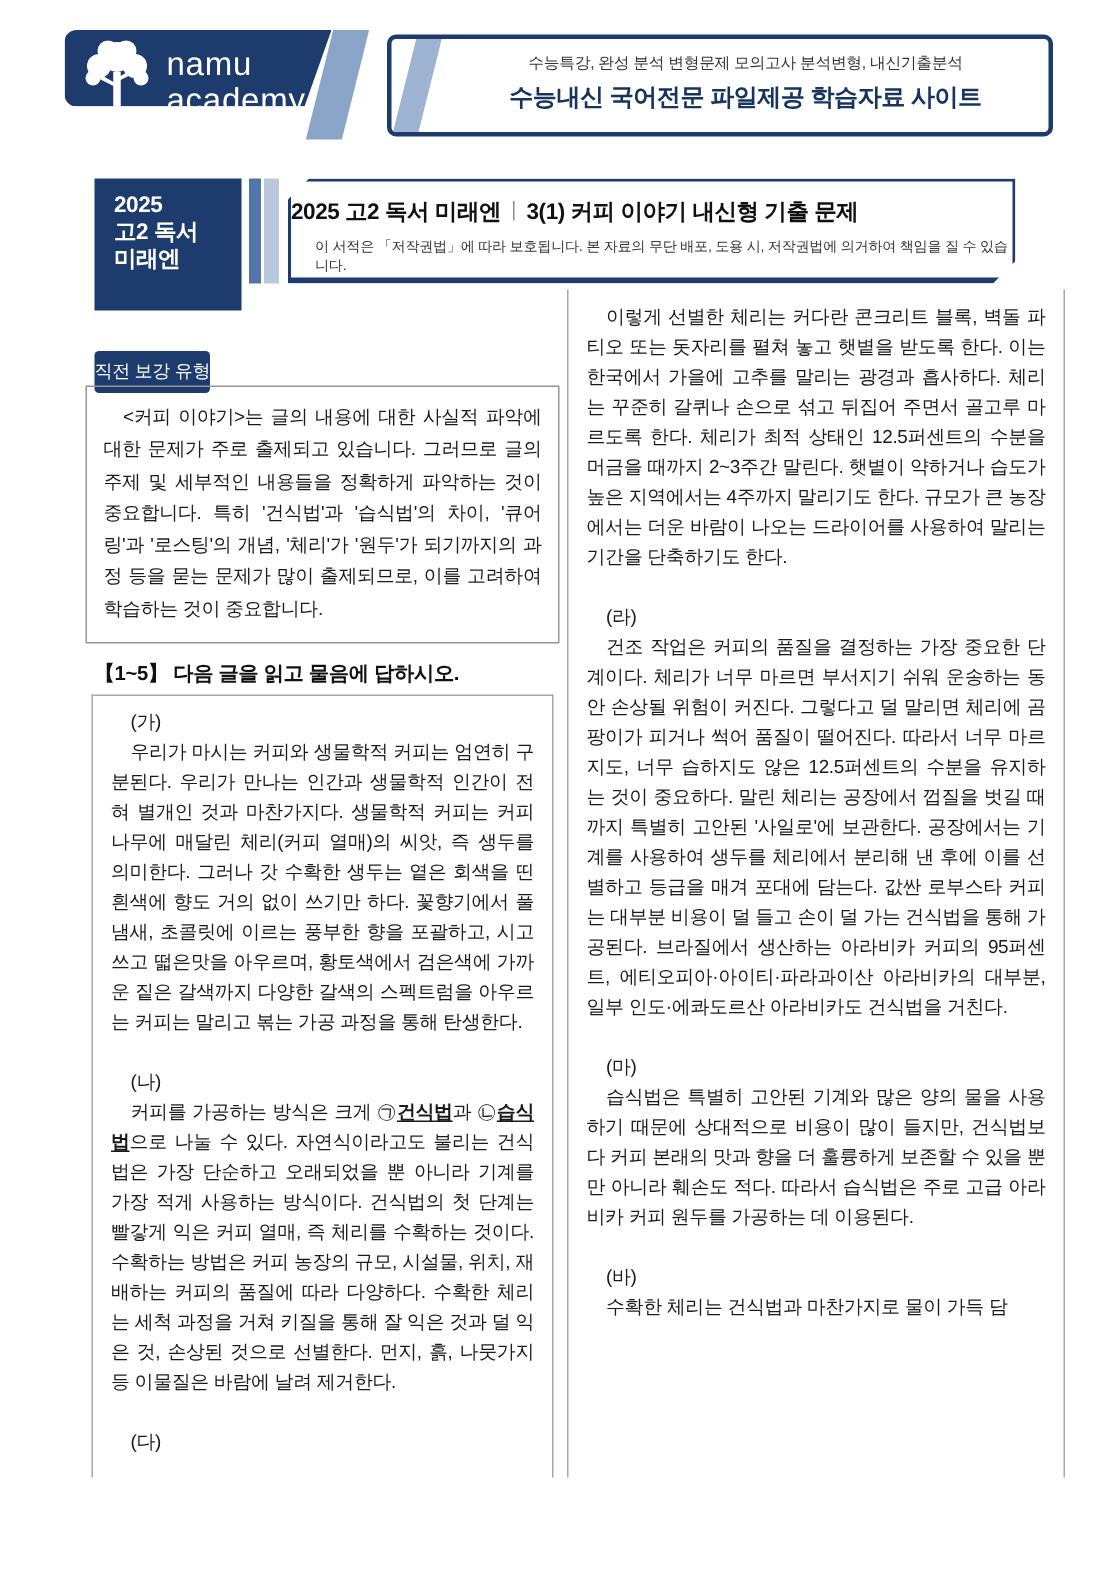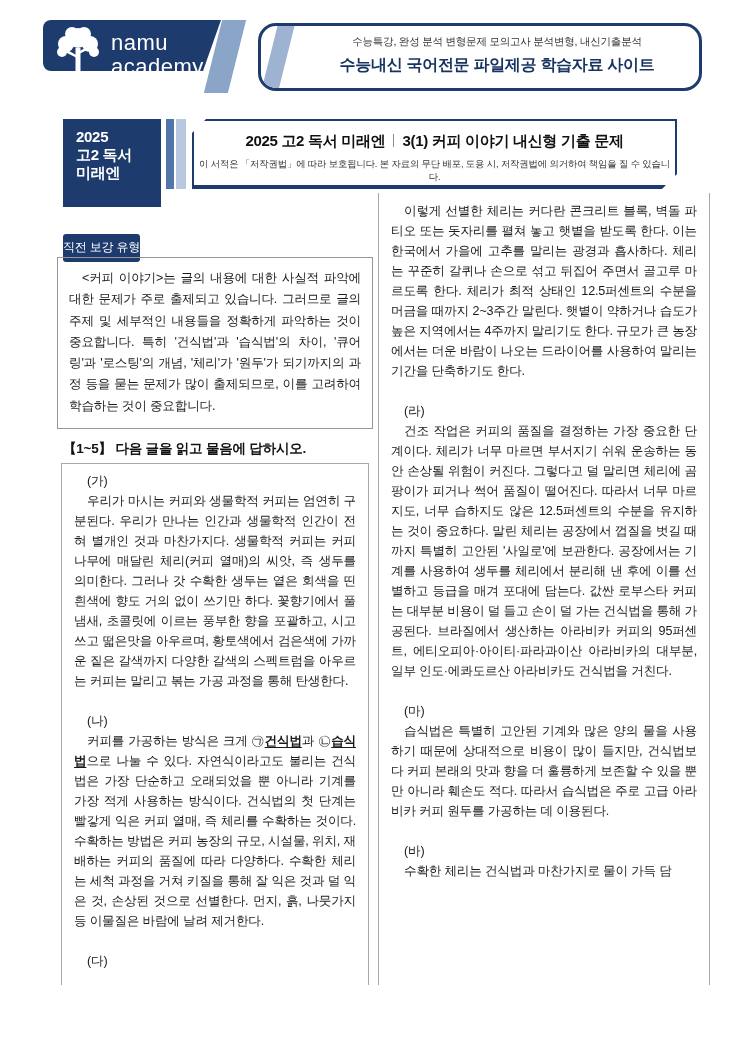--- a/index.html
+++ b/index.html
@@ -9,38 +9,38 @@
 
   
   .logo-box { position:absolute; left:43px; top:20px; width:178px; height:51px;
     background:#1d3c6d; border-radius:8px 0 0 8px;
     clip-path:polygon(0 0,100% 0,calc(100% - 18px) 100%,0 100%); }
   .logo-tree { position:absolute; left:10px; top:4px; width:50px; height:58px; }
   .logo-underline { position:absolute; left:10px; top:64px; width:145px; height:2px; background:#ffffff; }
   .logo-text { position:absolute; left:68px; top:11px; color:#ffffff; font-size:22px; line-height:24px; font-weight:500; letter-spacing:0.5px; }
   .hdr-stripe { position:absolute; left:213px; top:20px; width:24px; height:73px; background:#8aa5c8; transform:skewX(-14deg); }
   .hdr-box { position:absolute; left:258px; top:23px; width:444px; height:68px; background:#fff;
-    border:3px solid #1d3c6d; border-radius:18px; overflow:hidden; }
+    border:3px solid #1d3c6d; border-radius:6px; overflow:hidden; }
   .hdr-box-stripe { position:absolute; left:8px; top:-6px; width:17px; height:80px; background:#9db3d1; transform:skewX(-14deg); }
   .hdr-text { position:absolute; left:40px; right:6px; top:9px; text-align:center; }
   .hdr-tagline-small { font-size:10.5px; color:#333; letter-spacing:-0.2px; }
   .hdr-tagline-main { margin-top:6px; font-size:16px; font-weight:bold; color:#173460; letter-spacing:-0.3px; }
 
   
   .tbar-left { position:absolute; left:63px; top:119px; width:98px; height:88px; background:#1d3c6d;
     color:#fff; font-weight:bold; font-size:15px; line-height:18px; padding:9px 0 0 13px; letter-spacing:-0.3px; }
   .tbar-bar1 { position:absolute; left:166px; top:119px; width:8px; height:70px; background:#5276a9; }
   .tbar-bar2 { position:absolute; left:176px; top:119px; width:10px; height:70px; background:#b9c8de; }
   .tbar-main { position:absolute; left:192px; top:119px; width:485px; height:70px; background:#fff;
     border:2px solid #1d3c6d; border-bottom-width:4px;
     clip-path:polygon(14px 0,100% 0,100% calc(100% - 15px),calc(100% - 15px) 100%,0 100%,0 14px);
-    text-align:center; padding-top:11px; }
+    text-align:left; padding-top:11px; }
   .tbar-title { font-size:15px; font-weight:bold; color:#111; letter-spacing:-0.3px; }
   .tbar-divider { display:inline-block; width:1px; height:13px; background:#8a8a8a; margin:0 8px; vertical-align:-1px; }
-  .tbar-copy { margin-top:7px; font-size:9.4px; color:#333; letter-spacing:-0.15px; }
+  .tbar-copy { margin-top:7px; font-size:9.4px; color:#333; letter-spacing:-0.15px;padding-left:16px; }
 
   
   .tag-badge { position:absolute; left:63px; top:234px; background:#1d3c6d; color:#fff;
     font-size:12px; padding:5px 0 6px; border-radius:3px; letter-spacing:-0.2px; }
   .intro-box { position:absolute; left:57px; top:257px; width:316px; border:1px solid #979797;
     padding:10px 11px 11px; }
   .intro-box p { font-size:12.6px; line-height:21.3px; color:#1a1a1a; text-align:justify;
     text-indent:13px; word-break:break-all; letter-spacing:-0.2px; }
   .section-heading { position:absolute; left:63px; top:440px; font-size:13.5px; font-weight:bold; color:#111; letter-spacing:-0.2px; }
 

